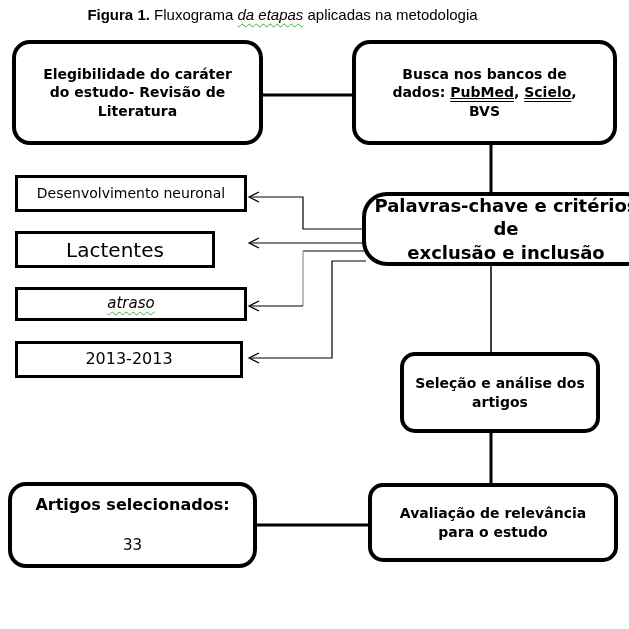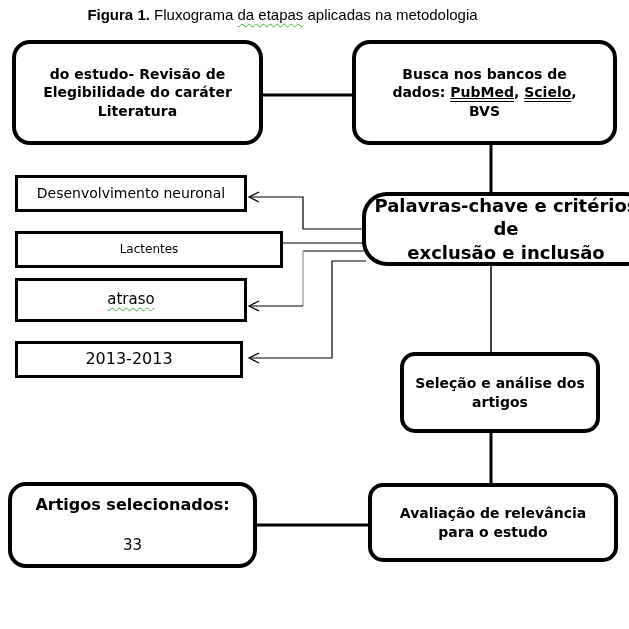--- a/index.html
+++ b/index.html
@@ -2,34 +2,34 @@
 <html><head>
 <meta charset="utf-8">
 <style>
   html,body{margin:0;padding:0;background:#ffffff;}
   .canvas{position:relative;width:629px;height:629px;background:#ffffff;color:#000;
           font-family:"DejaVu Sans",sans-serif;overflow:hidden;}
   .caption{position:absolute;top:6px;left:0;width:565px;text-align:center;
            font-family:"Liberation Sans",sans-serif;font-size:15px;}
   .caption .b{font-weight:bold;}
   .gw{text-decoration-line:underline;text-decoration-style:wavy;
-      text-decoration-color:#3faa3f;text-decoration-thickness:1px;text-underline-offset:3px;}
+      text-decoration-color:#3faa3f;text-decoration-thickness:1px;text-underline-offset:3px;font-style:italic;}
   .u{text-decoration:underline;}
   .rw{text-decoration-line:underline;text-decoration-style:wavy;
       text-decoration-color:#e03c31;text-decoration-thickness:1px;text-underline-offset:4px;text-decoration:underline;}
   .box{position:absolute;box-sizing:border-box;border:4px solid #000;border-radius:18px;
        background:#fff;display:flex;flex-direction:column;justify-content:center;
        align-items:center;text-align:center;font-weight:bold;line-height:1.3;z-index:2;}
   .kw{border-width:3px;border-radius:0;font-weight:normal;}
   #eligibility{left:12px;top:40px;width:251px;height:105px;font-size:14px;}
   #search{left:352px;top:40px;width:265px;height:105px;font-size:14px;}
   #keywords{left:362px;top:192px;width:288px;height:74px;font-size:18px;border-radius:25px;}
   #kw1{left:15px;top:175px;width:232px;height:37px;font-size:14px;}
-  #kw2{left:15px;top:231px;width:268px;height:37px;font-size:12px;}
-  #kw3{left:15px;top:278px;width:232px;height:44px;font-size:15px;}
+  #kw2{left:15px;top:231px;width:200px;height:37px;font-size:20px;}
+  #kw3{left:15px;top:287px;width:232px;height:34px;font-size:15px;}
   #kw4{left:15px;top:341px;width:228px;height:37px;font-size:16px;}
   #selection{left:400px;top:352px;width:200px;height:81px;font-size:14px;border-radius:15px;}
   #relevance{left:368px;top:483px;width:250px;height:79px;font-size:14px;border-radius:15px;}
   #selected{left:8px;top:482px;width:249px;height:86px;gap:20px;}
   #selected .lbl{font-size:16px;font-weight:bold;}
   #selected .val{font-size:15px;font-weight:normal;}
   .connectors{position:absolute;left:0;top:0;width:629px;height:629px;z-index:1;pointer-events:none;}
   .footer{position:absolute;top:597px;left:0;width:565px;text-align:center;
           font-family:"Liberation Sans",sans-serif;font-size:15px;}
 </style>
@@ -56,22 +56,22 @@
     <path d="M259 238 L249 243 L259 248" fill="none" stroke="#000" stroke-width="1.2"></path>
     <path d="M364 251 H303" fill="none" stroke="#000" stroke-width="1.2"></path>
     <line x1="303" y1="251" x2="303" y2="306" stroke="#8f8f8f" stroke-width="1.2"></line>
     <path d="M303 306 H250" fill="none" stroke="#000" stroke-width="1.2"></path>
     <path d="M259 301 L249 306 L259 311" fill="none" stroke="#000" stroke-width="1.2"></path>
     <path d="M366 261 H332 V358 H250" fill="none" stroke="#000" stroke-width="1.2"></path>
     <path d="M259 353 L249 358 L259 363" fill="none" stroke="#000" stroke-width="1.2"></path>
   </svg>
 
   <div class="box" id="eligibility">
+    <div>Elegibilidade do caráter</div>
     <div>do estudo- Revisão de</div>
-    <div>Elegibilidade do caráter</div>
     <div>Literatura</div>
   </div>
 
   <div class="box" id="search">
     <div>Busca nos bancos de</div>
     <div><span>dados: </span><span class="u"><span class="rw">PubMed</span></span><span>, </span><span class="u"><span class="rw">Scielo</span></span><span>,</span></div>
     <div>BVS</div>
   </div>
 
   <div class="box" id="keywords">

